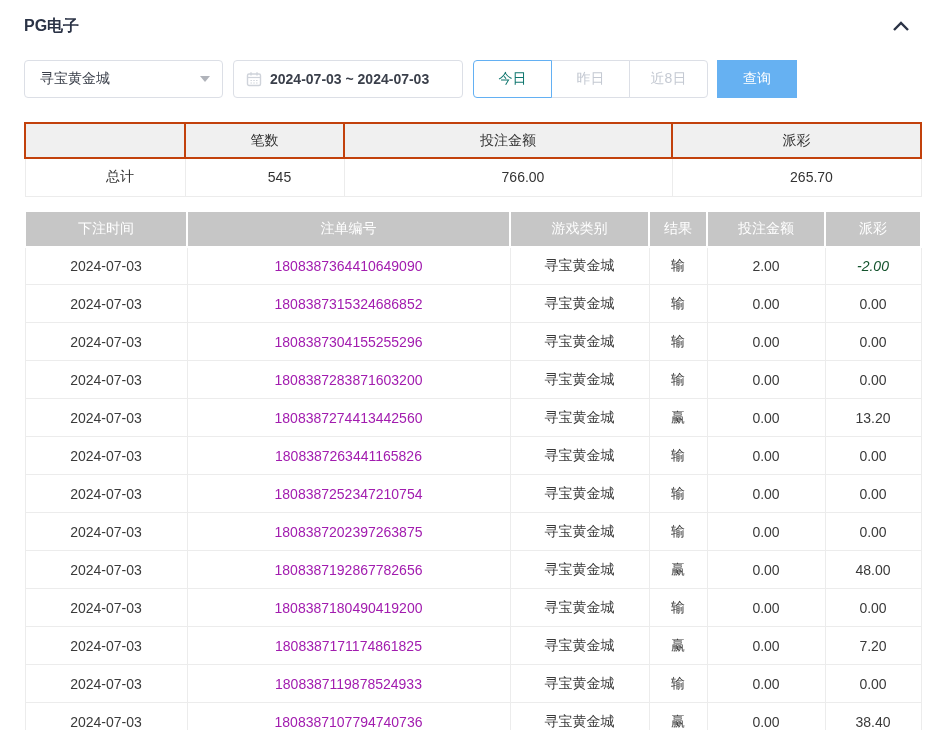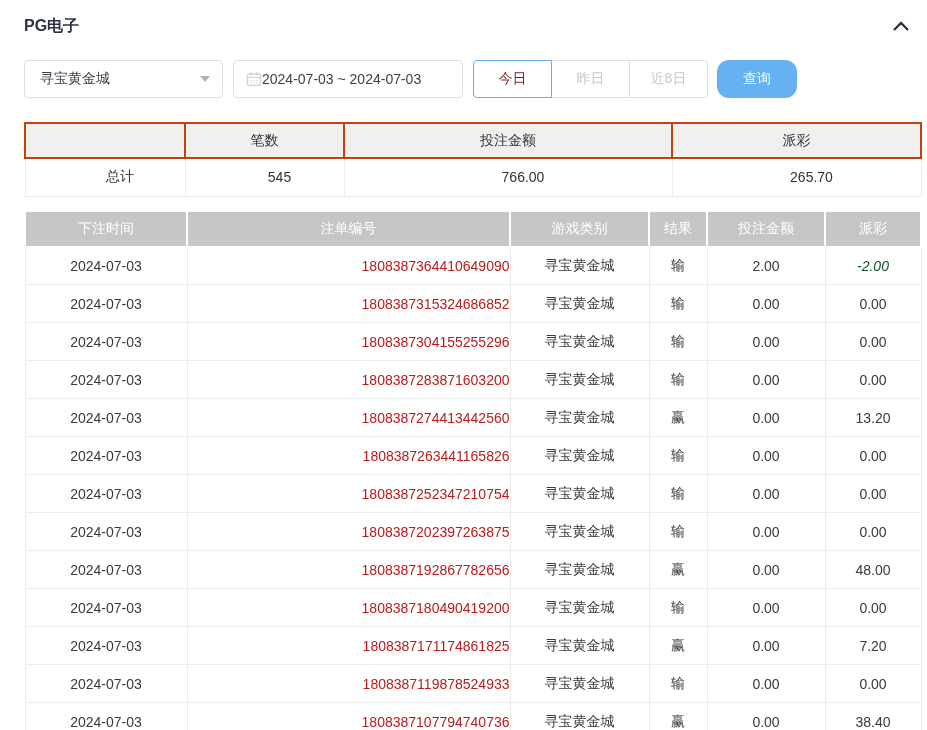--- a/index.html
+++ b/index.html
@@ -15,42 +15,42 @@
 
   
   .controls { display: flex; align-items: center; margin-top: 24px; height: 38px; }
   .select-box { width: 199px; height: 38px; border: 1px solid #dcdfe6; border-radius: 4px;
     display: flex; align-items: center; padding: 0 12px 0 15px; cursor: pointer; background: #fff; }
   .select-value { flex: 1; color: #3a3f4a; }
   .caret-down { width: 0; height: 0; border-left: 5px solid transparent; border-right: 5px solid transparent;
     border-top: 6px solid #b0b3ba; }
   .date-box { width: 230px; height: 38px; border: 1px solid #dcdfe6; border-radius: 4px;
     display: flex; align-items: center; padding: 0 10px 0 12px; margin-left: 10px; cursor: pointer; background: #fff; }
-  .date-value { color: #3a3f4a; white-space: nowrap; }
+  .date-value { margin-left: 8px; color: #3a3f4a; white-space: nowrap; font-weight: bold; }
   .btn-group { display: inline-flex; margin-left: 10px; }
   .seg-btn { width: 79px; height: 38px; background: #fff; border: 1px solid #dcdfe6; color: #c4c9d2;
     font-size: 14px; cursor: pointer; margin-left: -1px; position: relative;
     font-family: inherit; }
   .seg-btn:first-child { border-radius: 4px 0 0 4px; margin-left: 0; }
   .seg-btn:last-child { border-radius: 0 4px 4px 0; }
-  .seg-btn.active { color: #7f1d1d; border-color: #63b0f3; z-index: 1; }
+  .seg-btn.active { color: #0f766e; border-color: #63b0f3; z-index: 1; }
   .query-btn { width: 80px; height: 38px; margin-left: 9px; background: #66b1f2; color: #fff;
-    border: none; border-radius: 12px; font-size: 14px; cursor: pointer; font-family: inherit; }
+    border: none; border-radius: 0; font-size: 14px; cursor: pointer; font-family: inherit; }
 
   
   table { border-collapse: collapse; width: 896px; table-layout: fixed; }
   .summary-table { margin-top: 24px; }
   .summary-table th { background: #f0f0f0; color: #333; font-weight: normal; height: 35px;
     border: 2px solid #c2410c; text-align: center; }
   .summary-table td { height: 38px; border: 1px solid #ececec; text-align: center; color: #333; padding-left: 30px; }
   .main-table { margin-top: 13px; }
   .main-table th { background: #c6c6c6; color: #fff; font-weight: normal; height: 36px;
     border: 2px solid #fff; }
   .main-table td { height: 38px; border: 1px solid #ececec; text-align: center; color: #3a3a3a; }
-  .main-table td.bet-no { color: #b91c1c; text-align: right; }
+  .main-table td.bet-no { color: #a21caf; }
   .main-table td.neg { color: #14532d; font-style: italic; }
 </style>
 </head>
 <body>
 
 <div class="panel">
 
   <div class="panel-header">
     <div class="panel-title">PG电子</div>
     <button class="collapse-btn">

